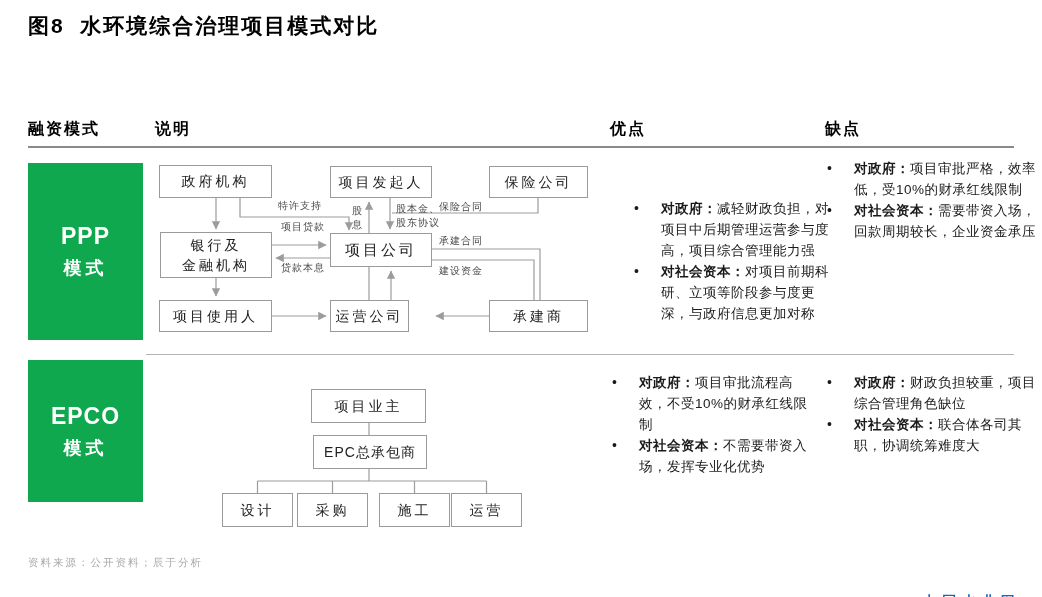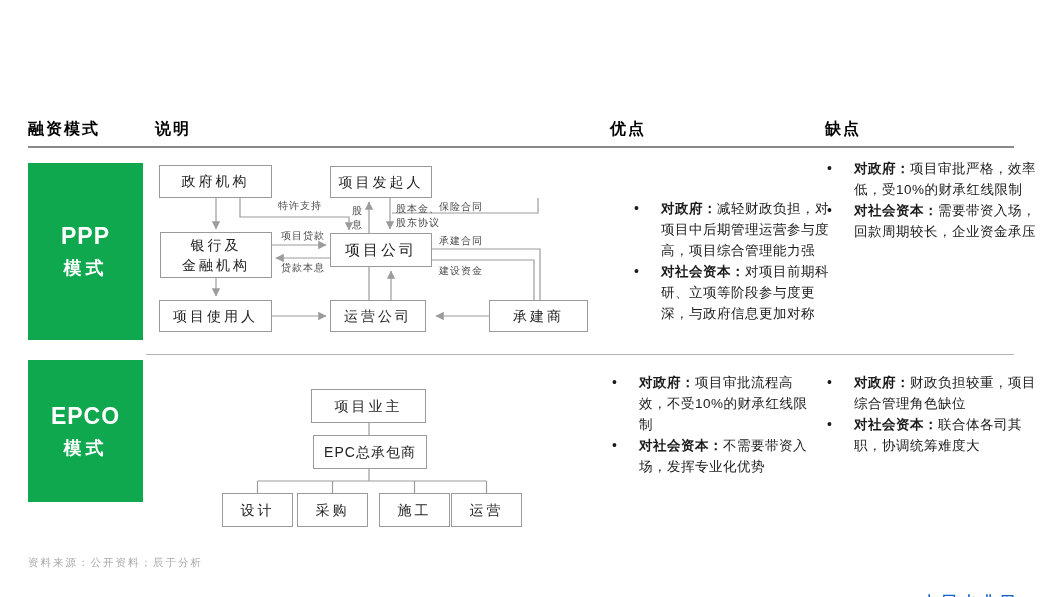--- a/index.html
+++ b/index.html
@@ -31,36 +31,36 @@
   .diagram svg { position:absolute; left:0; top:0; }
 
   .dbox { position:absolute; border:1px solid #9a9a9a; background:#fff; display:flex; align-items:center; justify-content:center; text-align:center; font-size:14px; letter-spacing:3px; color:#222; white-space:pre-line; line-height:1.45; }
   
   .b-gov  { left:9px;   top:7px;   width:113px; height:33px; }
   .b-spo  { left:180px; top:8px;   width:102px; height:32px; }
   .b-ins  { left:339px; top:8px;   width:99px;  height:32px; }
   .b-bank { left:10px;  top:74px;  width:112px; height:46px; }
   .b-pc   { left:180px; top:75px;  width:102px; height:34px; font-size:15px; }
   .b-user { left:9px;   top:142px; width:113px; height:32px; }
-  .b-op   { left:180px; top:142px; width:96px; height:32px; }
+  .b-op   { left:180px; top:142px; width:79px; height:32px; }
   .b-con  { left:339px; top:142px; width:99px;  height:32px; }
   
   .b-own  { left:161px; top:9px;   width:115px; height:34px; }
   .b-epc  { left:163px; top:55px;  width:114px; height:34px; letter-spacing:1px; }
   .b-des  { left:72px;  top:113px; width:71px;  height:34px; }
   .b-pur  { left:147px; top:113px; width:71px;  height:34px; }
   .b-bld  { left:229px; top:113px; width:71px;  height:34px; }
   .b-run  { left:301px; top:113px; width:71px;  height:34px; }
 
   .elabel { position:absolute; font-size:10px; color:#4a4a4a; letter-spacing:1px; white-space:pre-line; line-height:1.35; }
   .l-franchise { left:128px; top:41px; }
   .l-dividend  { left:202px; top:46px; }
   .l-equity    { left:246px; top:44px; }
   .l-insur     { left:289px; top:42px; }
-  .l-loan      { left:131px; top:71px; }
+  .l-loan      { left:131px; top:62px; }
   .l-repay     { left:131px; top:103px; }
   .l-cc        { left:289px; top:76px; }
   .l-cf        { left:289px; top:106px; }
 
   .bullets { position:absolute; list-style:none; }
   .p-ppp-pros { left:628px; top:158px; width:210px;margin-top:40px; }
   .p-ppp-cons { left:821px; top:158px; width:218px; }
   .p-epc-pros { left:606px; top:372px; width:210px; }
   .p-epc-cons { left:821px; top:372px; width:218px; }
   .bullets li { position:relative; padding-left:33px; font-size:13.5px; line-height:21px; letter-spacing:0.5px; }
@@ -73,20 +73,21 @@
   .logo .word { font-size:20px; font-weight:bold; letter-spacing:0px; white-space:nowrap; }
   .logo .num { font-style:italic; font-weight:bold; font-family:"Liberation Serif","DejaVu Serif",serif; font-size:19px; }
   .logo .dotcom { font-size:9px; font-weight:bold; }
   .logo .sub { font-size:14px; font-weight:bold; letter-spacing:5.5px; margin-top:2px; white-space:nowrap; }
 </style>
 </head>
 <body>
 
 <div class="canvas">
 
+  <div class="title">图8  水环境综合治理项目模式对比</div>
 
   <div class="col-head h-mode">融资模式</div>
   <div class="col-head h-desc">说明</div>
   <div class="col-head h-pros">优点</div>
   <div class="col-head h-cons">缺点</div>
 
   <div class="rule rule-top"></div>
   <div class="rule rule-mid"></div>
 
   <div class="mode-box mode-ppp" style="background-color: rgb(16, 168, 79);">
@@ -119,20 +120,21 @@
         <line x1="219" y1="142" x2="219" y2="109"></line>
         <line x1="241" y1="142" x2="241" y2="113" marker-end="url(#arr)"></line>
         <line x1="339" y1="158" x2="286" y2="158" marker-end="url(#arr)"></line>
         <polyline points="282,91 390,91 390,142"></polyline>
         <polyline points="282,102 384,102 384,142"></polyline>
       </g>
     </svg>
 
     <div class="dbox b-gov">政府机构</div>
     <div class="dbox b-spo">项目发起人</div>
+    <div class="dbox b-ins">保险公司</div>
     <div class="dbox b-bank">银行及
 金融机构</div>
     <div class="dbox b-pc">项目公司</div>
     <div class="dbox b-user">项目使用人</div>
     <div class="dbox b-op">运营公司</div>
     <div class="dbox b-con">承建商</div>
 
     <div class="elabel l-franchise">特许支持</div>
     <div class="elabel l-dividend">股
 息</div>

